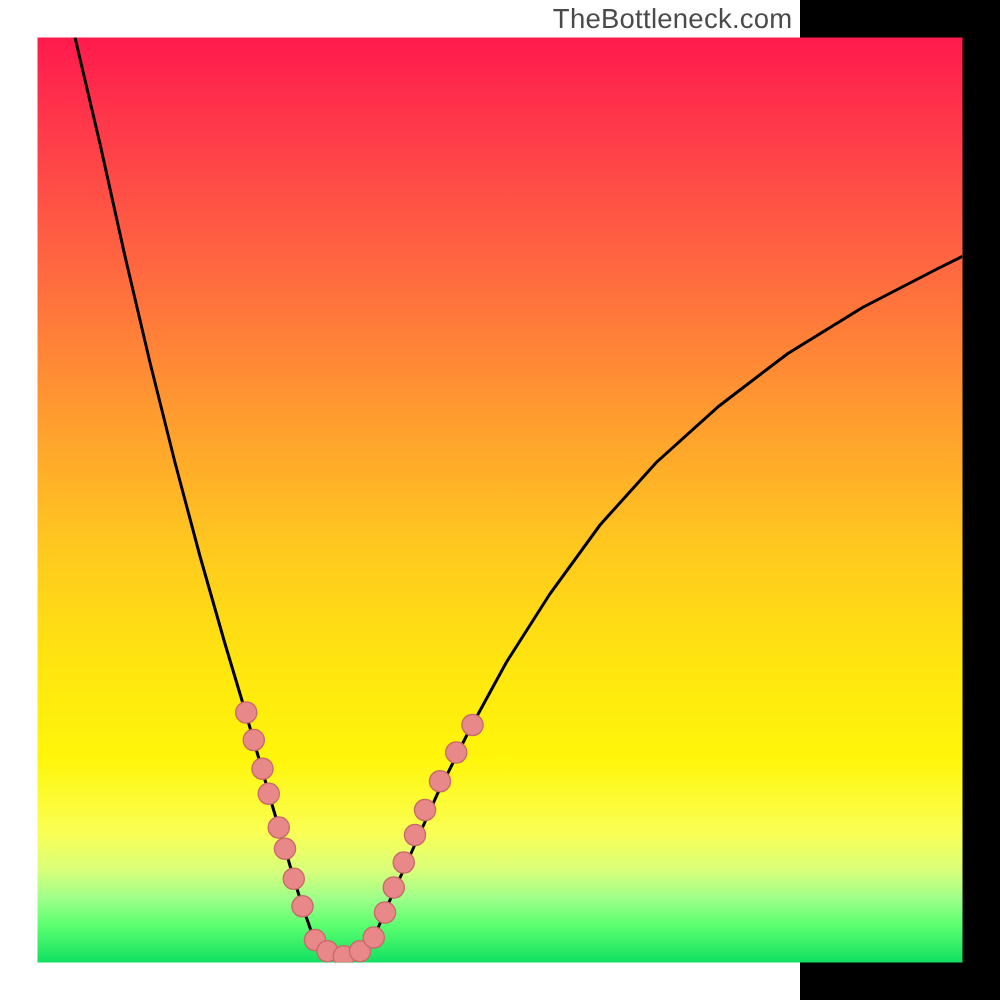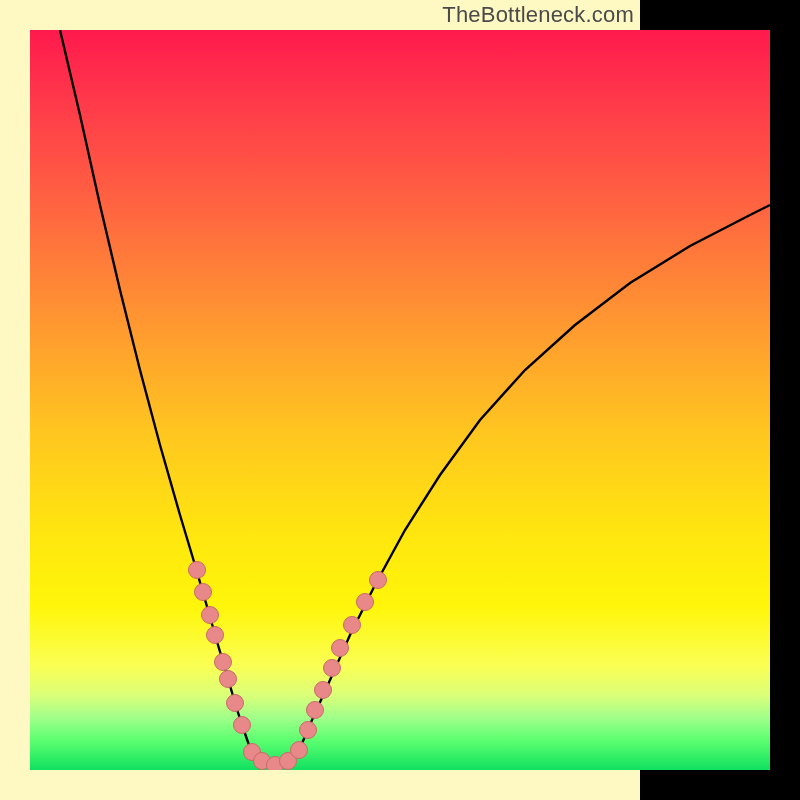--- a/index.html
+++ b/index.html
@@ -7,21 +7,21 @@
     padding: 0;
     width: 800px;
     height: 800px;
     overflow: hidden;
     background: #000;
     font-family: Arial, Helvetica, sans-serif;
   }
   .frame {
     position: absolute;
     left: 0; top: 0; width: 640px; height: 800px;
-    background: #fef9c3;
+    background: #ffffff;
   }
   .plot {
     position: absolute;
     left: 30px;
     top: 30px;
     width: 740px;
     height: 740px;
     background: linear-gradient(to bottom,
       #ff1a4d 0%,
       #ff3a4a 10%,

